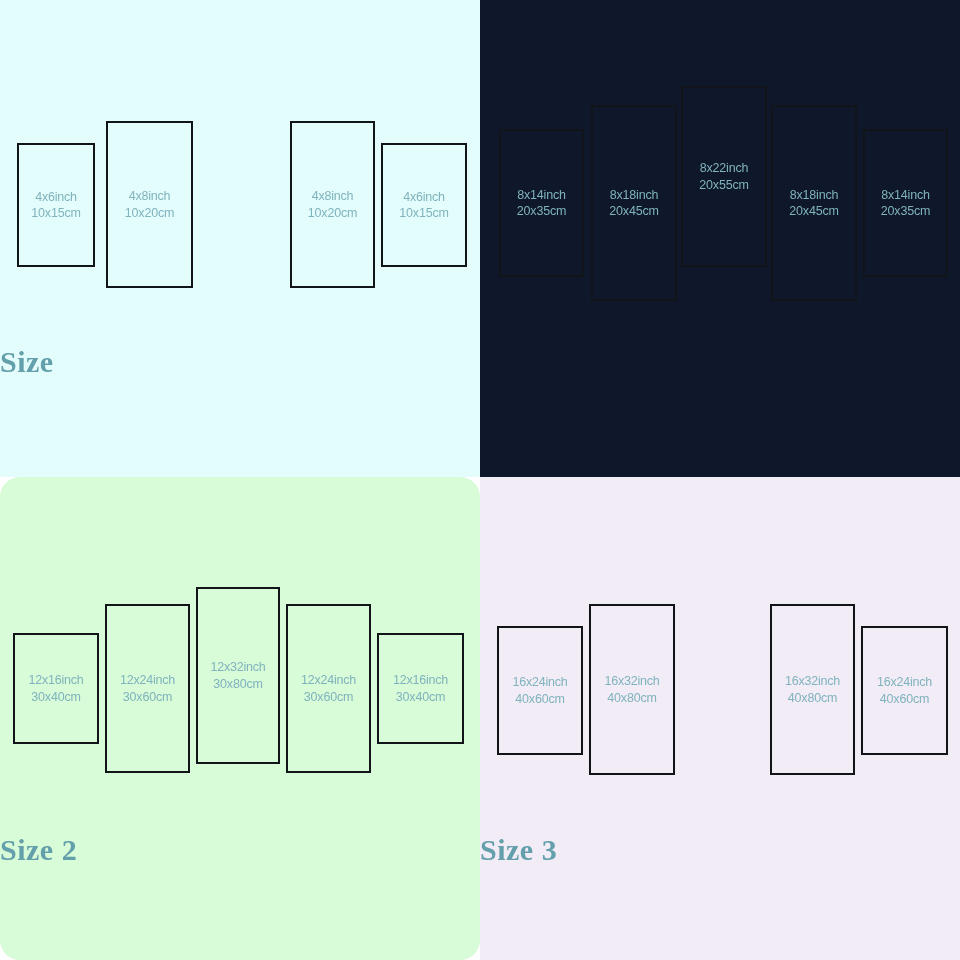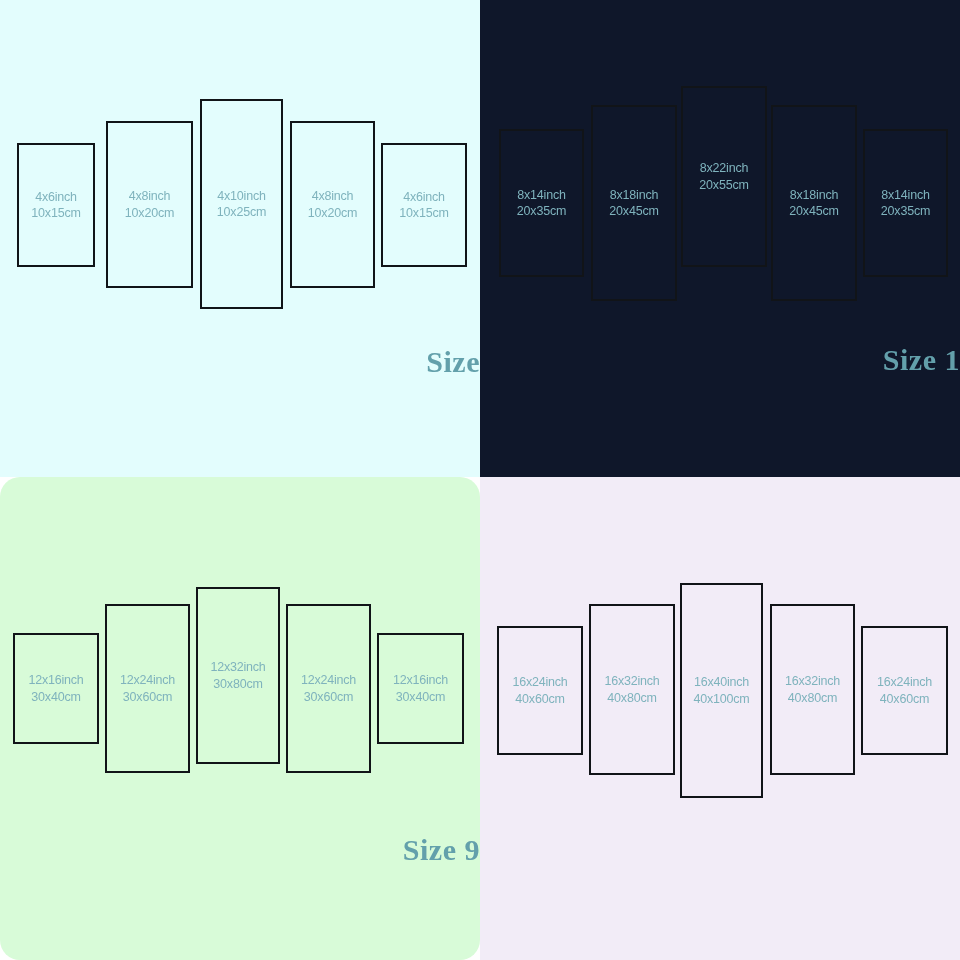--- a/index.html
+++ b/index.html
@@ -46,21 +46,21 @@
     color: #7fb3bd;
     white-space: nowrap;
     user-select: none;
   }
   .panel-label .line-inch { display: block; }
   .panel-label .line-cm { display: block; }
   .quadrant-title {
     position: absolute;
     left: 0;
     width: 100%;
-    text-align: right;
+    text-align: left;
     font-family: "Liberation Serif", serif;
     font-weight: bold;
     font-size: 30px;
     color: #63a0ab;
     letter-spacing: 0.5px;
     user-select: none;
   }
 </style>
 </head>
 <body>
@@ -71,26 +71,20 @@
         <div class="panel" style="left: 17px; top: 143px; width: 78px; height: 124px; border-color: rgb(17, 20, 24);">
           <div class="panel-label" style="color: rgb(127, 179, 189);">
             <span class="line-inch">4x6inch</span>
             <span class="line-cm">10x15cm</span>
           </div>
         </div>
         <div class="panel" style="left: 106px; top: 121px; width: 87px; height: 167px; border-color: rgb(17, 20, 24);">
           <div class="panel-label" style="color: rgb(127, 179, 189);">
             <span class="line-inch">4x8inch</span>
             <span class="line-cm">10x20cm</span>
-          </div>
-        </div>
-        <div class="panel" style="left: 200px; top: 99px; width: 83px; height: 210px; border-color: rgb(17, 20, 24);">
-          <div class="panel-label" style="color: rgb(127, 179, 189);">
-            <span class="line-inch">4x10inch</span>
-            <span class="line-cm">10x25cm</span>
           </div>
         </div>
         <div class="panel" style="left: 290px; top: 121px; width: 85px; height: 167px; border-color: rgb(17, 20, 24);">
           <div class="panel-label" style="color: rgb(127, 179, 189);">
             <span class="line-inch">4x8inch</span>
             <span class="line-cm">10x20cm</span>
           </div>
         </div>
         <div class="panel" style="left: 381px; top: 143px; width: 86px; height: 124px; border-color: rgb(17, 20, 24);">
           <div class="panel-label" style="color: rgb(127, 179, 189);">
@@ -127,21 +121,20 @@
             <span class="line-cm">20x45cm</span>
           </div>
         </div>
         <div class="panel" style="left: 383px; top: 129px; width: 85px; height: 148px; border-color: rgb(17, 20, 24);">
           <div class="panel-label" style="color: rgb(127, 179, 189);">
             <span class="line-inch">8x14inch</span>
             <span class="line-cm">20x35cm</span>
           </div>
         </div>
       </div>
-      <div class="quadrant-title" style="top: 343px; color: rgb(99, 160, 171);">Size 1</div>
     </div>
     <div class="quadrant" style="left: 0px; top: 477px; width: 480px; height: 483px; background: rgb(216, 251, 216); border-radius: 20px;">
       <div class="panel-stage">
         <div class="panel" style="left: 13px; top: 156px; width: 86px; height: 111px; border-color: rgb(17, 20, 24);">
           <div class="panel-label" style="color: rgb(127, 179, 189);">
             <span class="line-inch">12x16inch</span>
             <span class="line-cm">30x40cm</span>
           </div>
         </div>
         <div class="panel" style="left: 105px; top: 127px; width: 85px; height: 169px; border-color: rgb(17, 20, 24);">
@@ -162,49 +155,44 @@
             <span class="line-cm">30x60cm</span>
           </div>
         </div>
         <div class="panel" style="left: 377px; top: 156px; width: 87px; height: 111px; border-color: rgb(17, 20, 24);">
           <div class="panel-label" style="color: rgb(127, 179, 189);">
             <span class="line-inch">12x16inch</span>
             <span class="line-cm">30x40cm</span>
           </div>
         </div>
       </div>
-      <div class="quadrant-title" style="top: 356px; color: rgb(99, 160, 171);">Size 9</div>
+      <div class="quadrant-title" style="top: 356px; color: rgb(99, 160, 171);">Size 2</div>
     </div>
     <div class="quadrant" style="left: 480px; top: 477px; width: 480px; height: 595px; background: rgb(242, 236, 247);">
       <div class="panel-stage">
         <div class="panel" style="left: 17px; top: 149px; width: 86px; height: 129px; border-color: rgb(17, 20, 24);">
           <div class="panel-label" style="color: rgb(127, 179, 189);">
             <span class="line-inch">16x24inch</span>
             <span class="line-cm">40x60cm</span>
           </div>
         </div>
         <div class="panel" style="left: 109px; top: 127px; width: 86px; height: 171px; border-color: rgb(17, 20, 24);">
           <div class="panel-label" style="color: rgb(127, 179, 189);">
             <span class="line-inch">16x32inch</span>
             <span class="line-cm">40x80cm</span>
           </div>
         </div>
-        <div class="panel" style="left: 200px; top: 106px; width: 83px; height: 215px; border-color: rgb(17, 20, 24);">
-          <div class="panel-label" style="color: rgb(127, 179, 189);">
-            <span class="line-inch">16x40inch</span>
-            <span class="line-cm">40x100cm</span>
-          </div>
-        </div>
         <div class="panel" style="left: 290px; top: 127px; width: 85px; height: 171px; border-color: rgb(17, 20, 24);">
           <div class="panel-label" style="color: rgb(127, 179, 189);">
             <span class="line-inch">16x32inch</span>
             <span class="line-cm">40x80cm</span>
           </div>
         </div>
         <div class="panel" style="left: 381px; top: 149px; width: 87px; height: 129px; border-color: rgb(17, 20, 24);">
           <div class="panel-label" style="color: rgb(127, 179, 189);">
             <span class="line-inch">16x24inch</span>
             <span class="line-cm">40x60cm</span>
           </div>
         </div>
       </div>
+      <div class="quadrant-title" style="top: 356px; color: rgb(99, 160, 171);">Size 3</div>
     </div>
   </div>
 
 </body></html>

